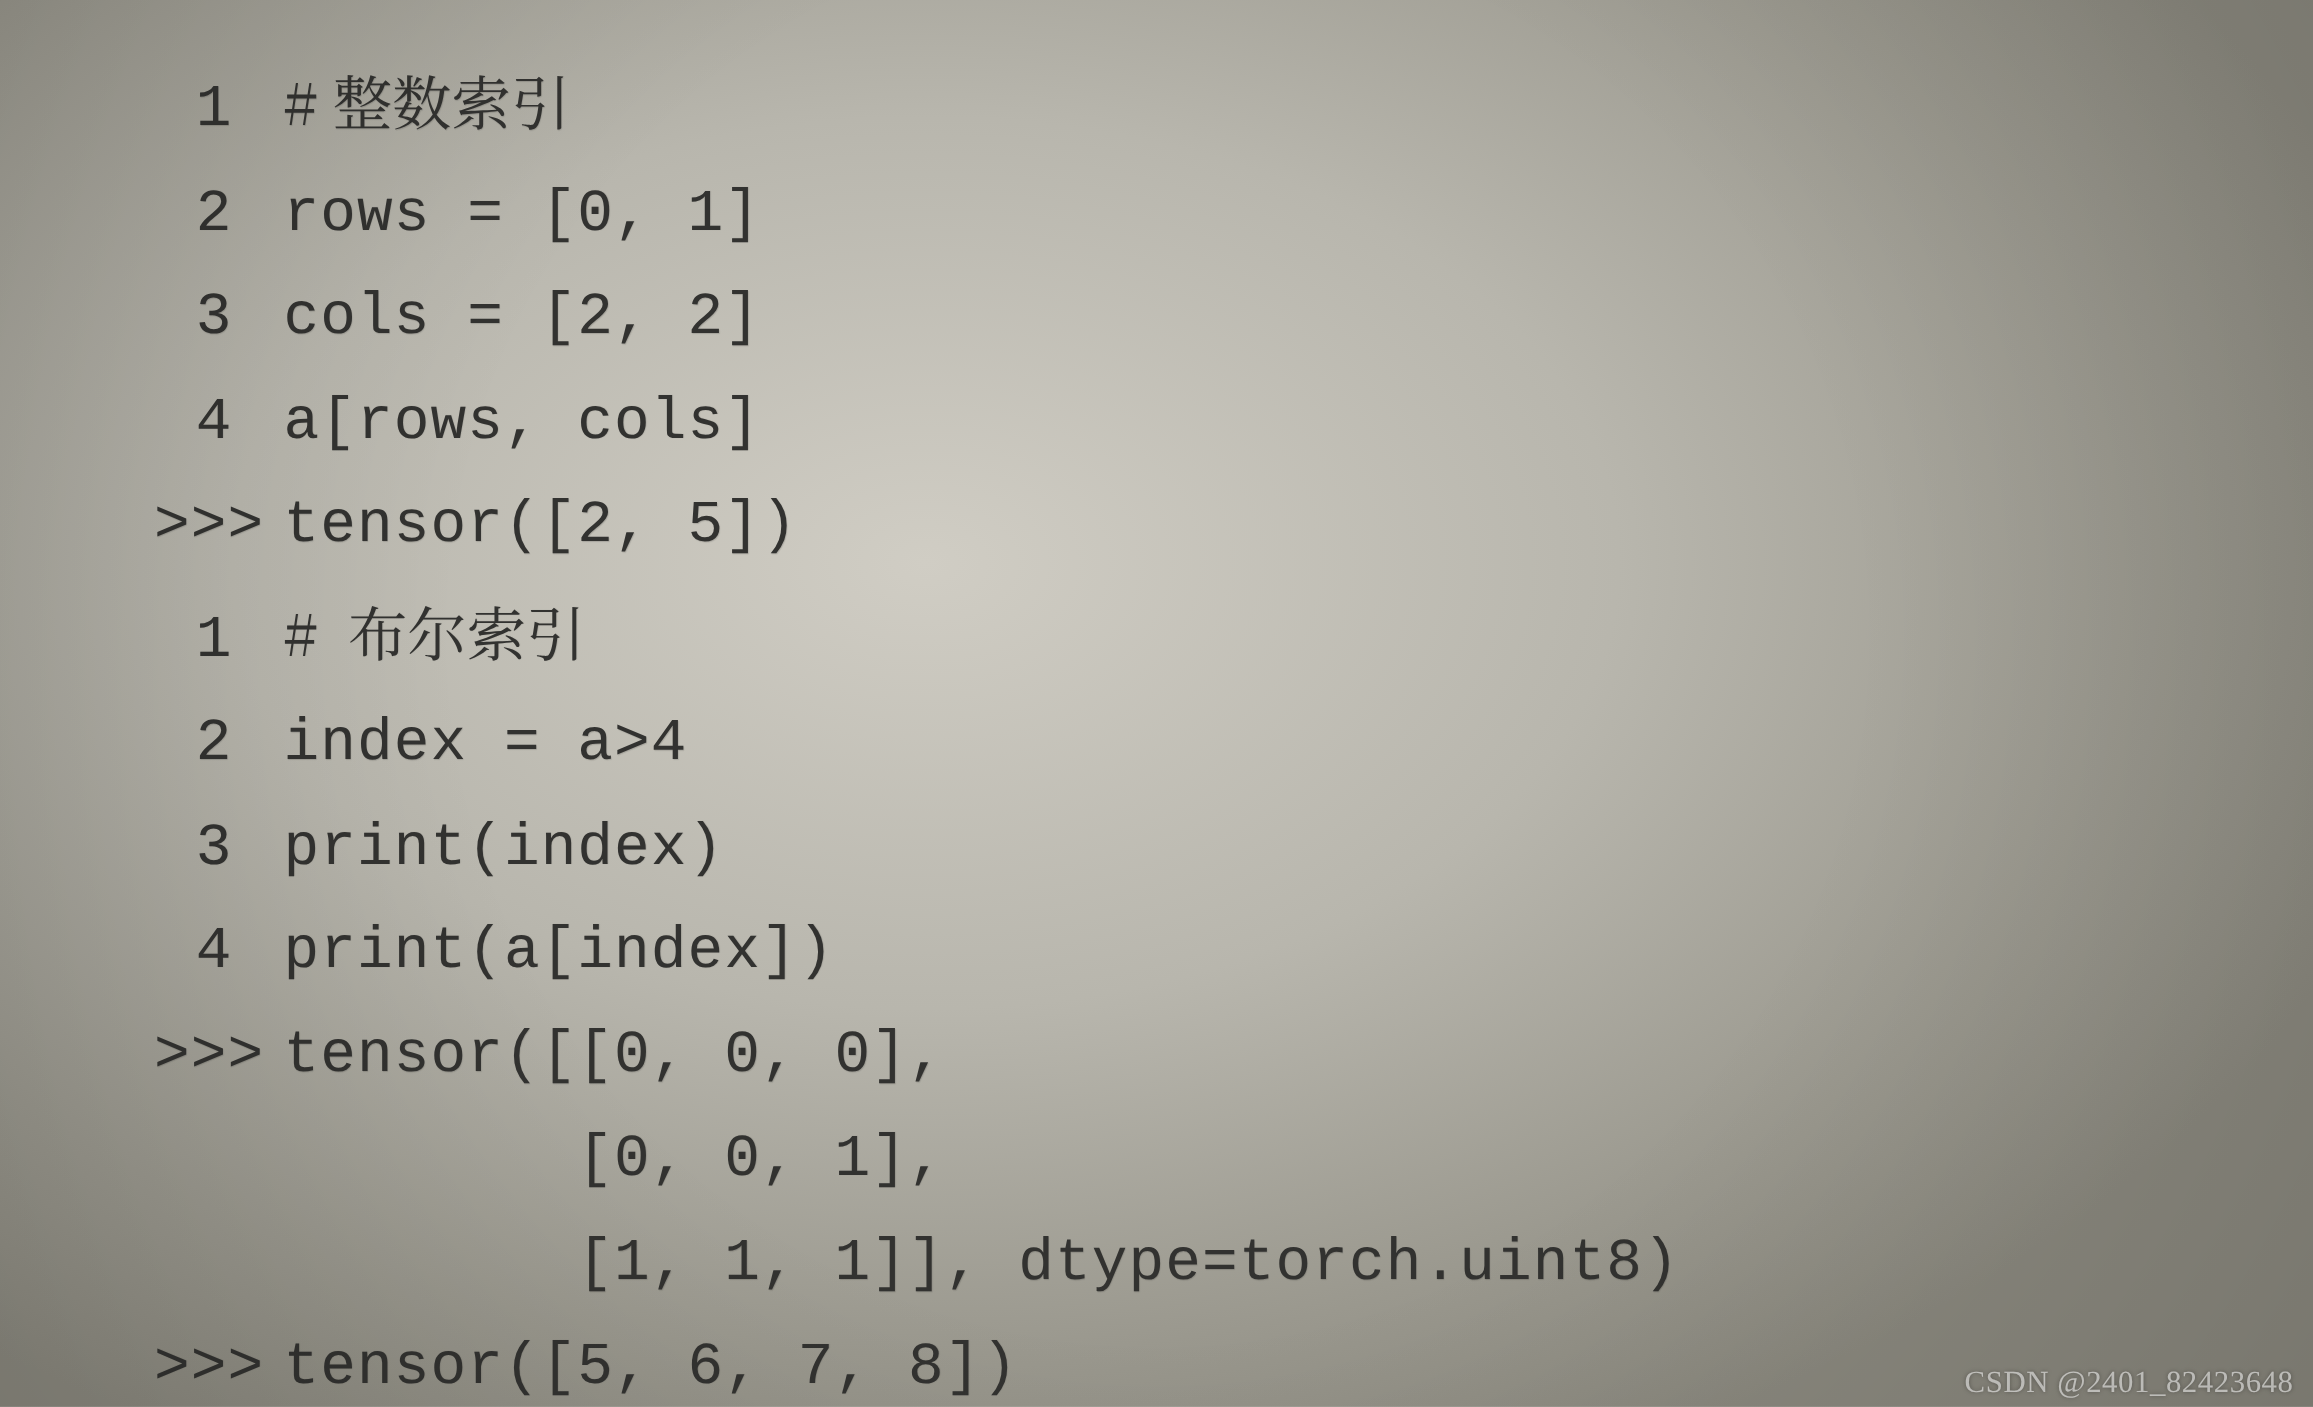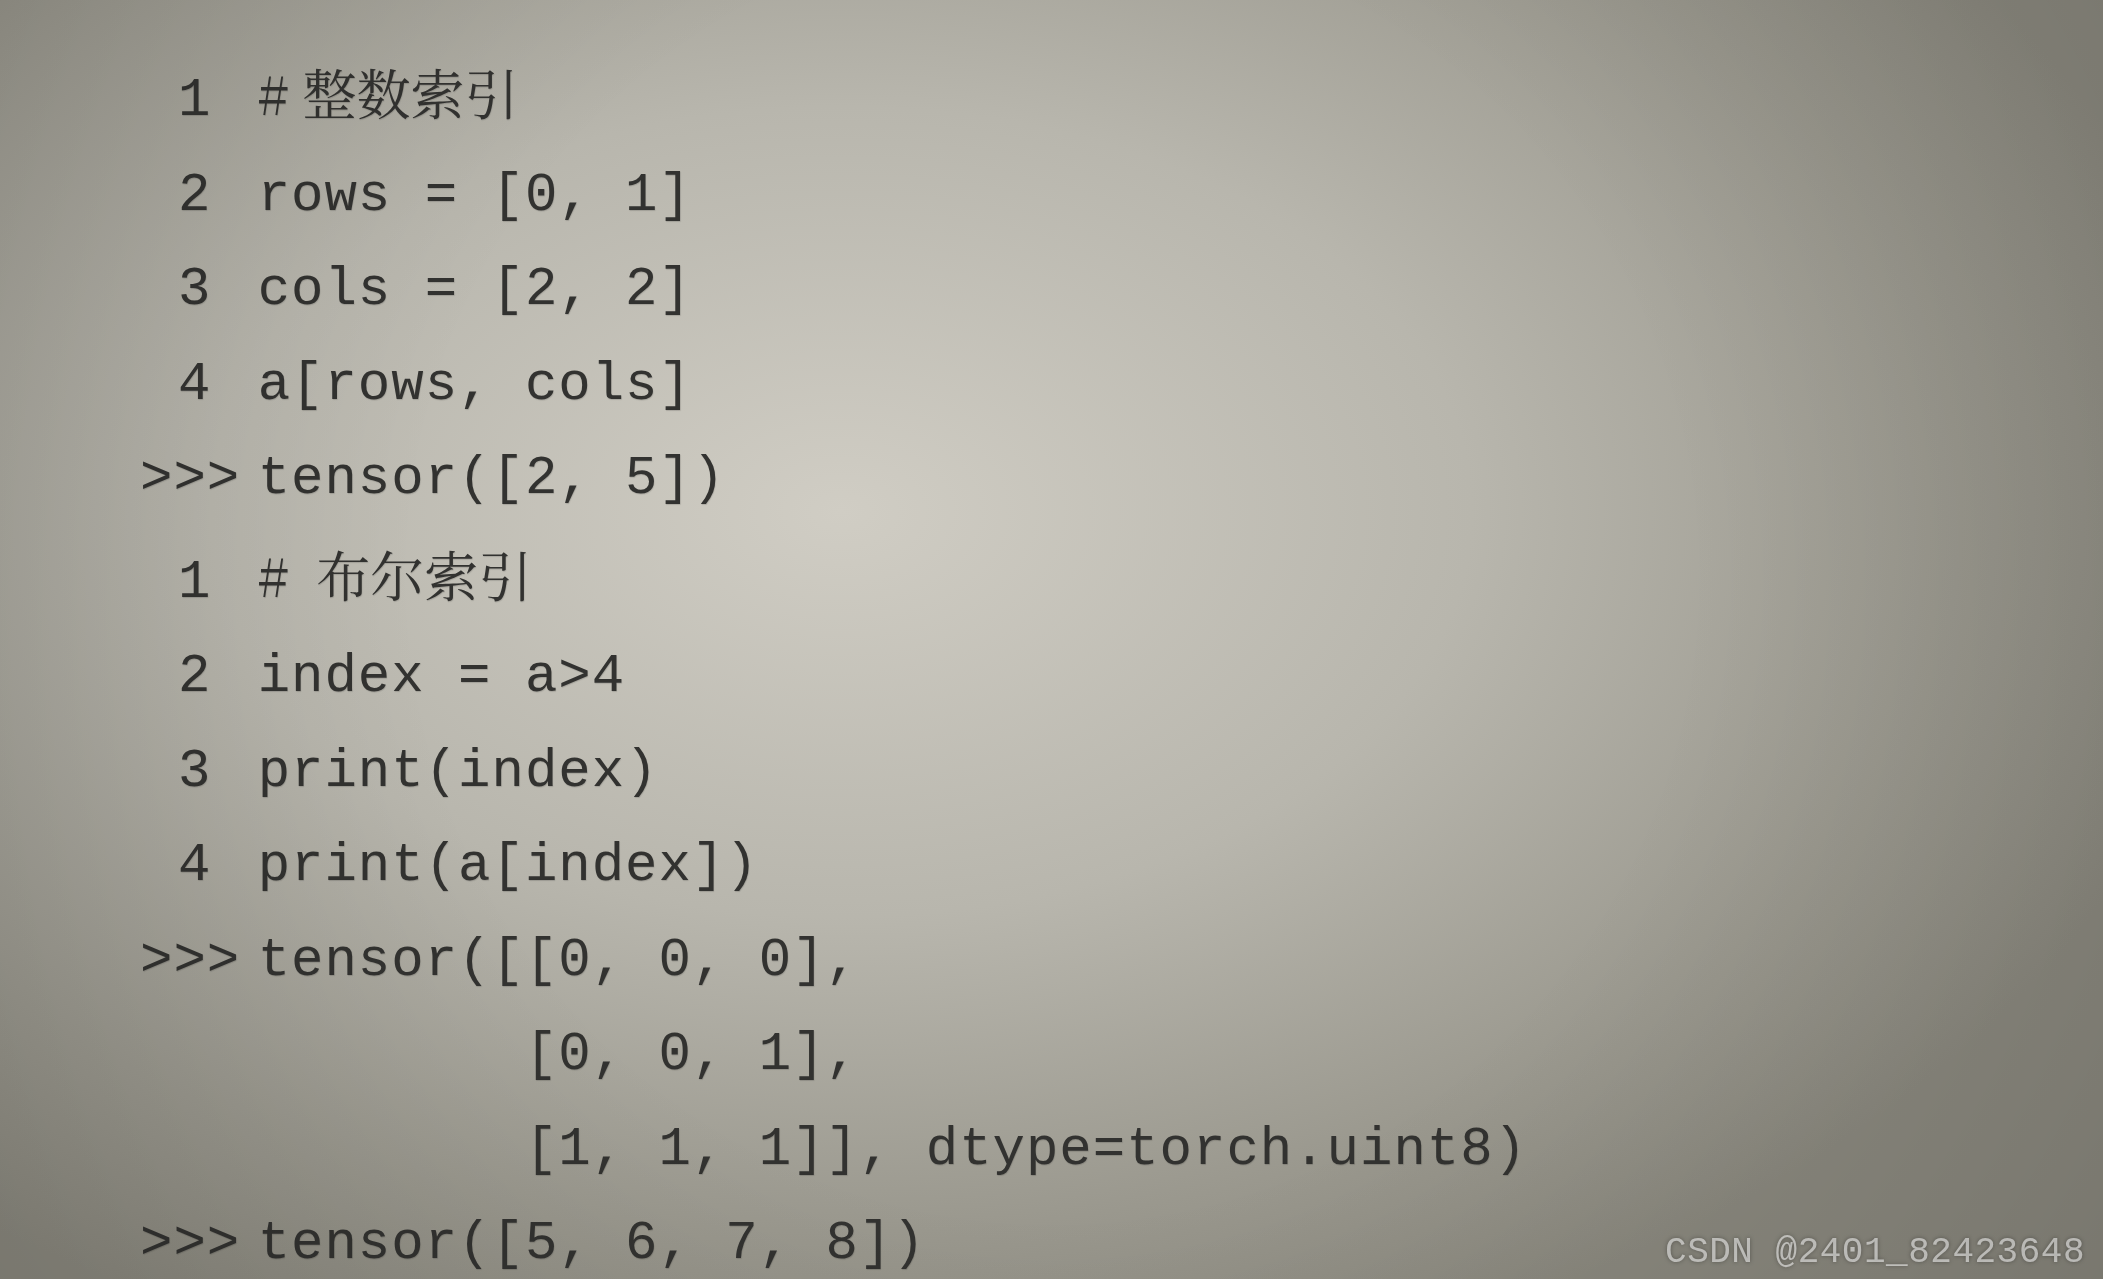--- a/index.html
+++ b/index.html
@@ -40,22 +40,22 @@
   margin-right: 0.4ch;
 }
 .cjk {
   font-family: "SimSun", "Microsoft YaHei", "Noto Serif CJK SC", serif;
   letter-spacing: 0;
 }
 .watermark {
   position: absolute;
   right: 18px;
   bottom: 6px;
-  font-family: Liberation Mono, monospace;
-  font-size: 36px;
+  font-family: Liberation Serif, serif;
+  font-size: 28px;
   color: rgba(255,255,255,0.55);
   letter-spacing: 0.5px;
   text-shadow: 0 0 4px rgba(0,0,0,0.35);
   white-space: nowrap;
 }
 .vignette {
   position: absolute;
   inset: 0;
   background: radial-gradient(circle at 50% 45%, transparent 50%, rgba(0,0,0,0.12) 100%);
   pointer-events: none;

